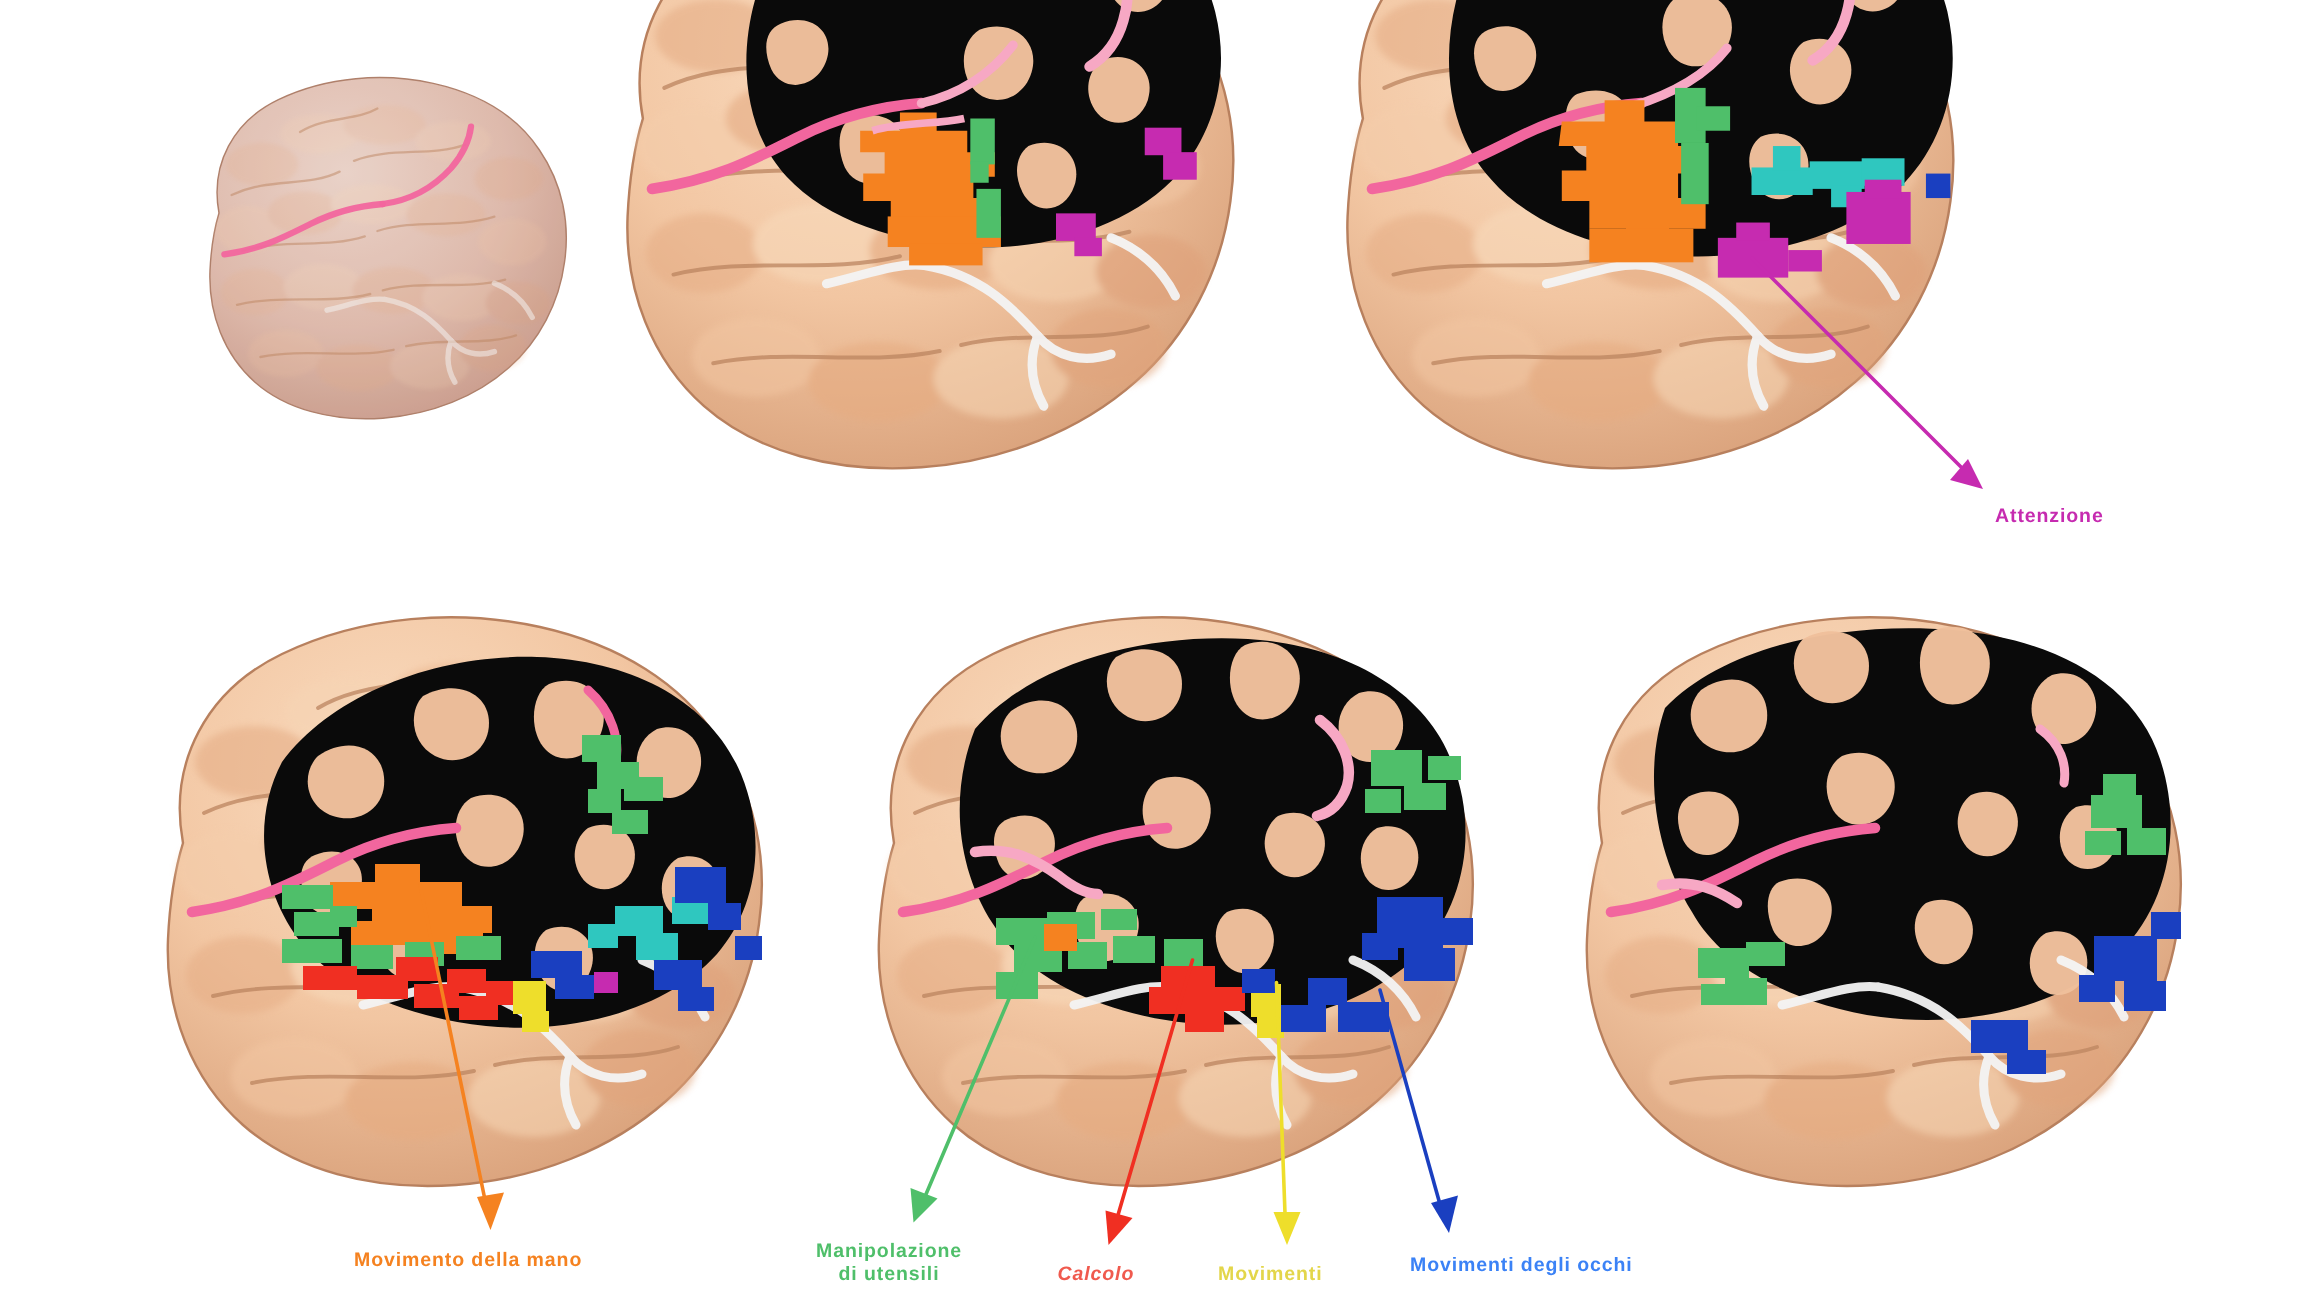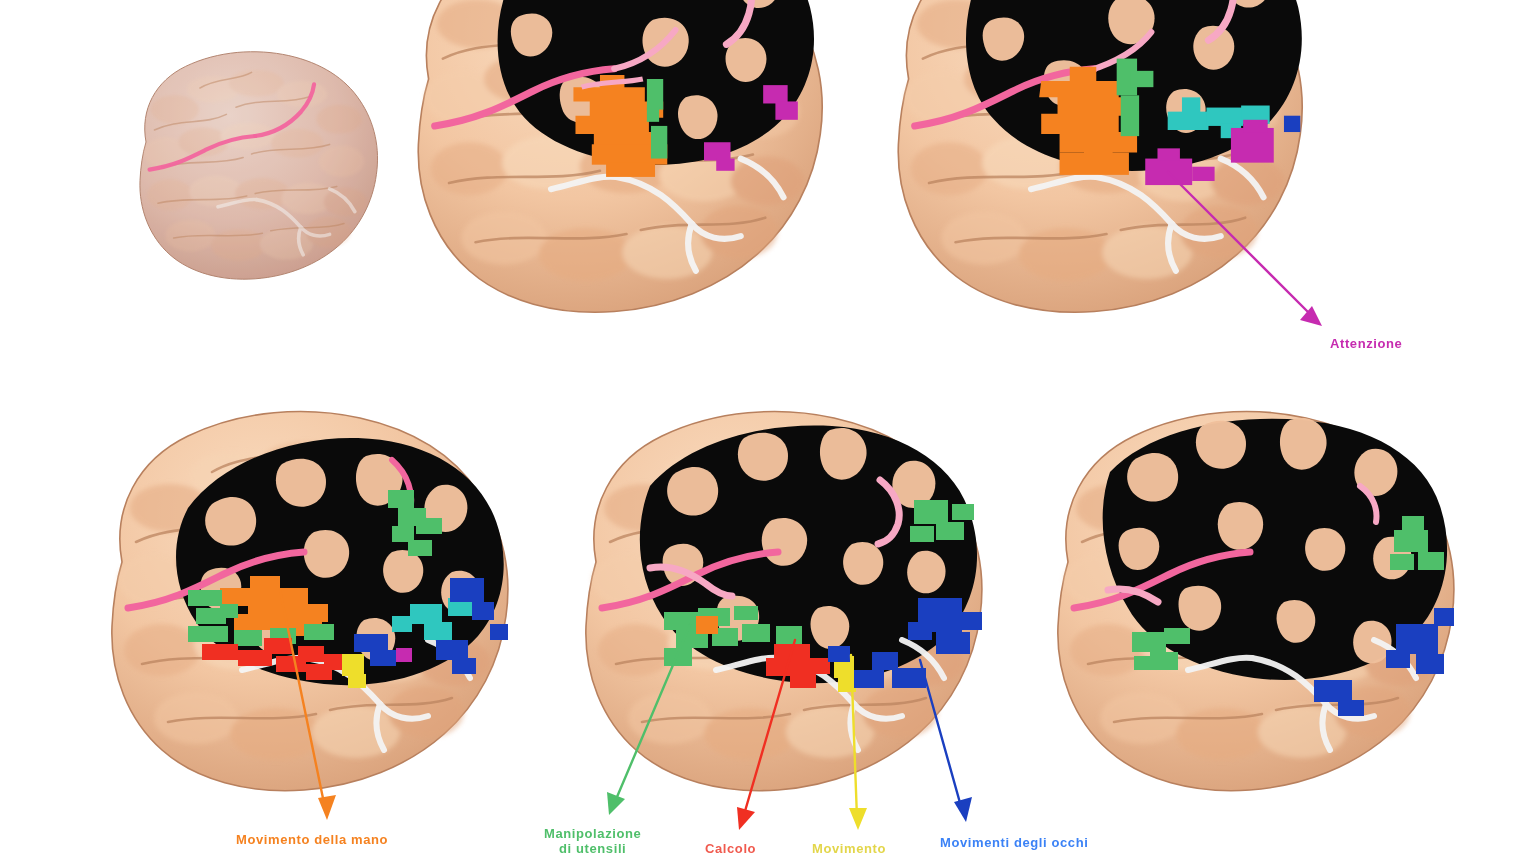--- a/index.html
+++ b/index.html
@@ -438,19 +438,19 @@
 
   <div class="legend-label" style="left:1330px; top:337px; color:#c62bb0;">Attenzione</div>
 
   <div class="legend-label" style="left:236px; top:833px; color:#f58220;">Movimento della mano</div>
 
   <div class="legend-label two-line" style="left:544px; top:827px; color:#4fbf6a;">
     <div>Manipolazione</div>
     <div>di utensili</div>
   </div>
 
-  <div class="legend-label" style="left:705px; top:842px; color:#f05a4e;">Calcolo</div>
-
-  <div class="legend-label" style="left:812px; top:842px; color:#e3d64a;">Movimento</div>
+  <div class="legend-label" style="left:705px; top:842px; color:#f05a4e;font-style:italic;">Calcolo</div>
+
+  <div class="legend-label" style="left:812px; top:842px; color:#e3d64a;">Movimenti</div>
 
   <div class="legend-label" style="left:940px; top:836px; color:#3b82f6;">Movimenti degli occhi</div>
 
 </div>
 
 </body></html>

